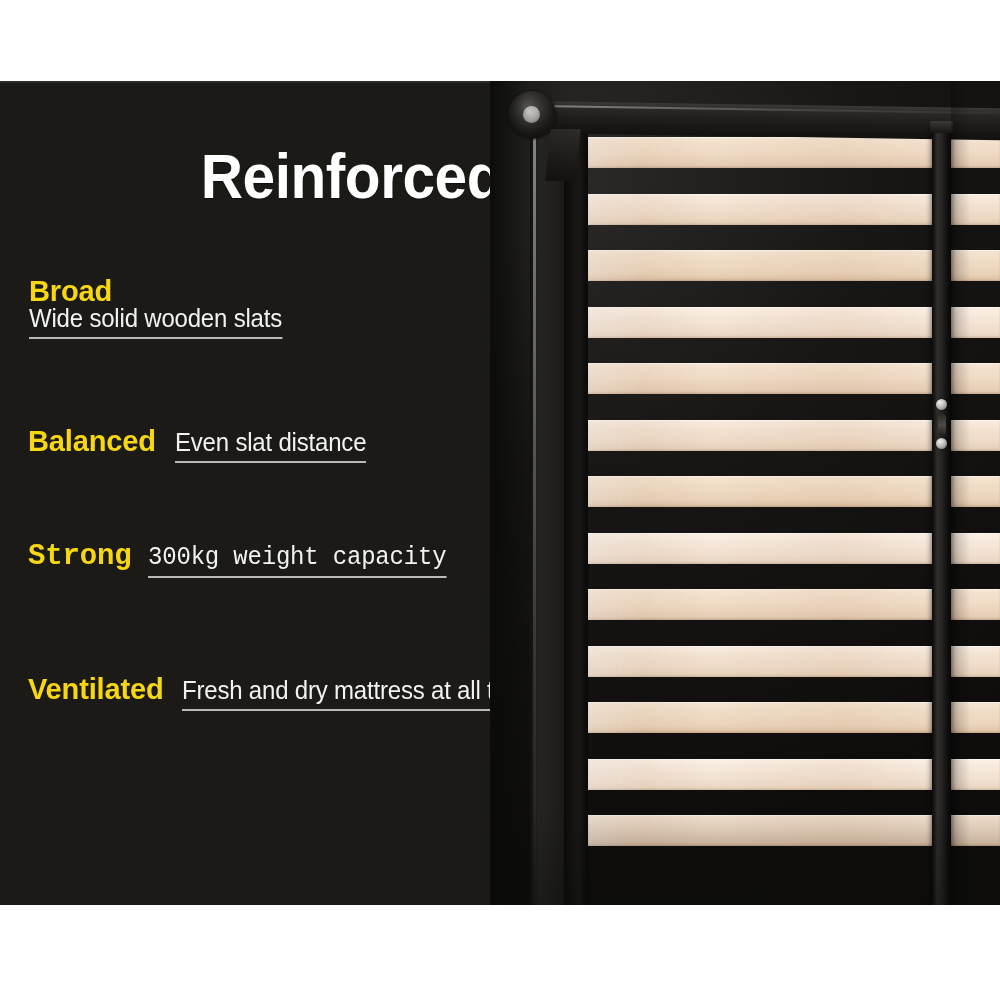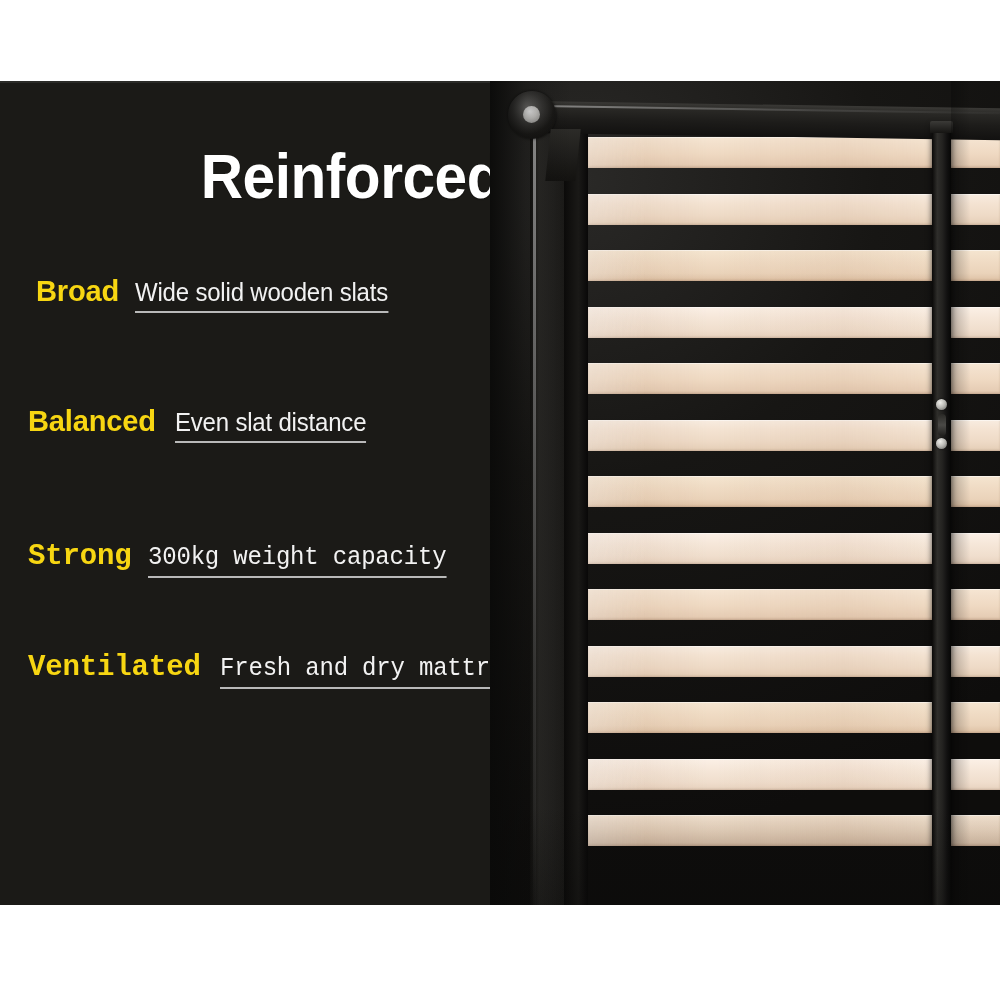--- a/index.html
+++ b/index.html
@@ -55,27 +55,27 @@
   .feature .desc{
     color:#f2f2f2;
     font-size:25px;
     line-height:1;
     letter-spacing:-0.2px;
     padding-bottom:6px;
     border-bottom:2px solid #b9b9b9;
     transform:scaleX(.96);
     transform-origin:0 50%;
   }
-  .f0{left:36px;top:0px;}
+  .f0{left:16px;top:0px;flex-direction:column;}
   .f0 .desc{margin-left:13px;}
-  .f1{left:28px;top:130px;justify-content:space-between;}
+  .f1{left:28px;top:150px;justify-content:space-between;}
   .f1 .desc{margin-left:15px;}
   .f2{left:28px;top:265px;font-family:Liberation Mono, monospace;}
   .f2 .desc{margin-left:13px;}
-  .f3{left:28px;top:376px;font-family:Liberation Mono, monospace;}
+  .f3{left:28px;top:398px;}
   .f3 .desc{margin-left:14px;}
 
   
   .photo{
     position:absolute;left:490px;top:0px;width:510px;height:824px;
     overflow:hidden;
     background:#161513;
   }
   
   .photo-bg{

